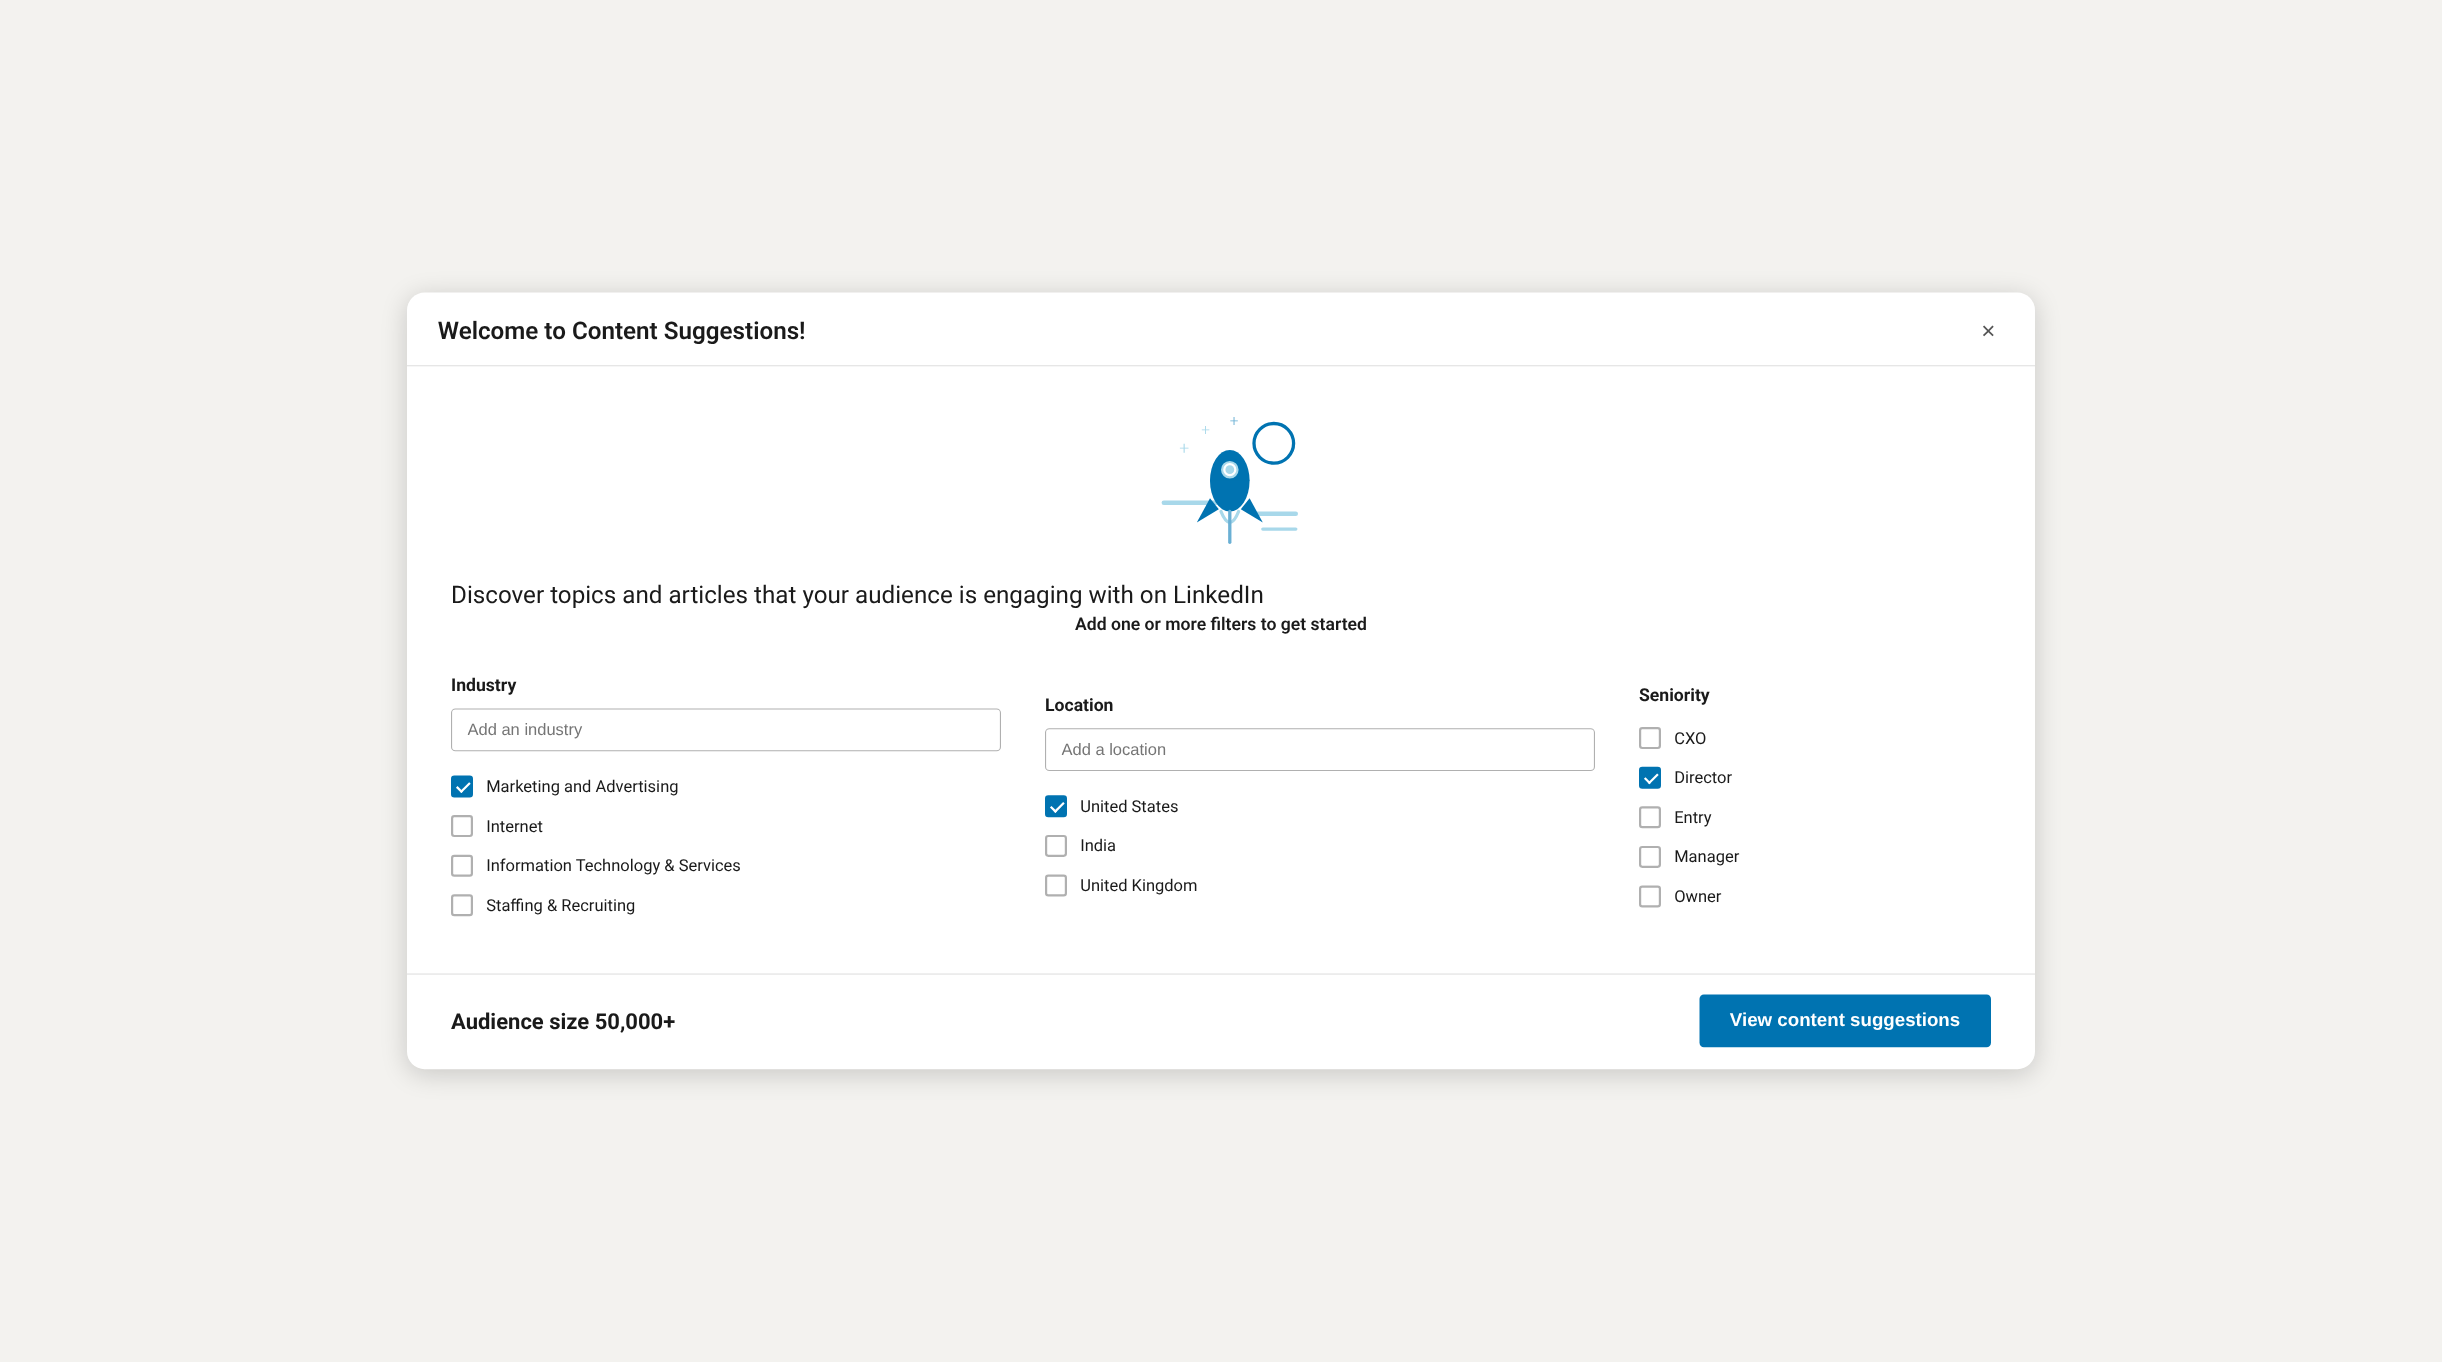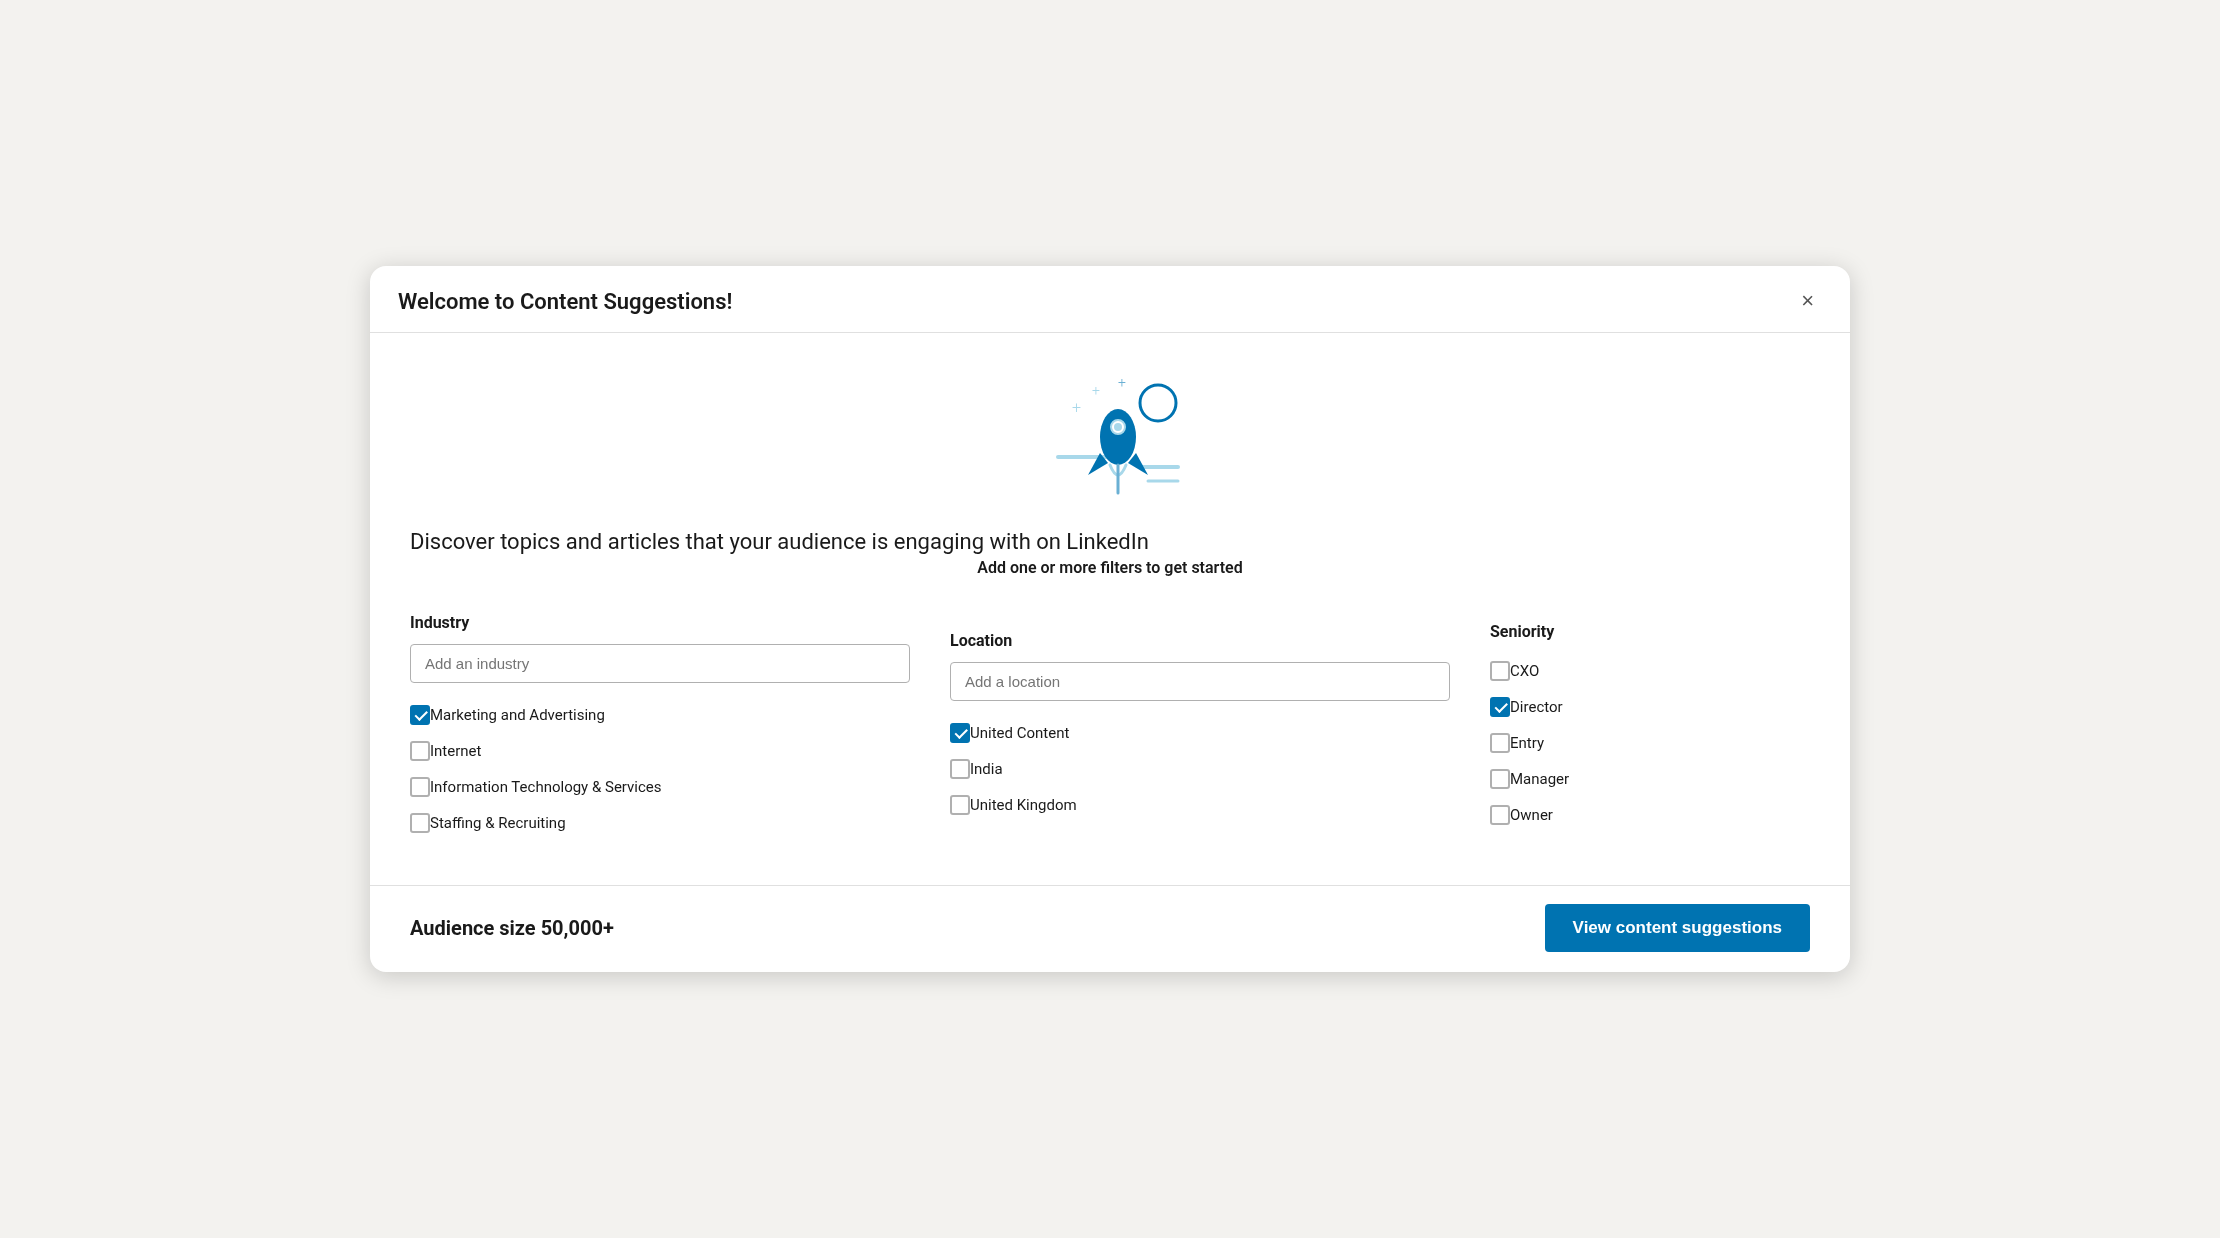--- a/index.html
+++ b/index.html
@@ -88,20 +88,21 @@
       border-radius: 4px;
       padding: 10px 14px;
       font-size: 15px;
       color: #15803d;
       outline: none;
       margin-bottom: 14px;
     }
     .checkbox-item {
       display: flex;
       align-items: center;
+      gap: 12px;
       padding: 8px 0;
     }
     .checkbox-item label {
       font-size: 15px;
       color: #1a1a1a;
       cursor: pointer;
     }
     .cb {
       width: 20px;
       height: 20px;
@@ -218,21 +219,21 @@
           <div class="cb"></div>
           <label>Staffing &amp; Recruiting</label>
         </div>
       </div>
 
       <div class="filter-col">
         <div class="filter-label">Location</div>
         <input class="filter-input" type="text" placeholder="Add a location" style="">
         <div class="checkbox-item">
           <div class="cb checked"></div>
-          <label>United Content</label>
+          <label>United States</label>
         </div>
         <div class="checkbox-item">
           <div class="cb"></div>
           <label>India</label>
         </div>
         <div class="checkbox-item">
           <div class="cb"></div>
           <label>United Kingdom</label>
         </div>
       </div>

